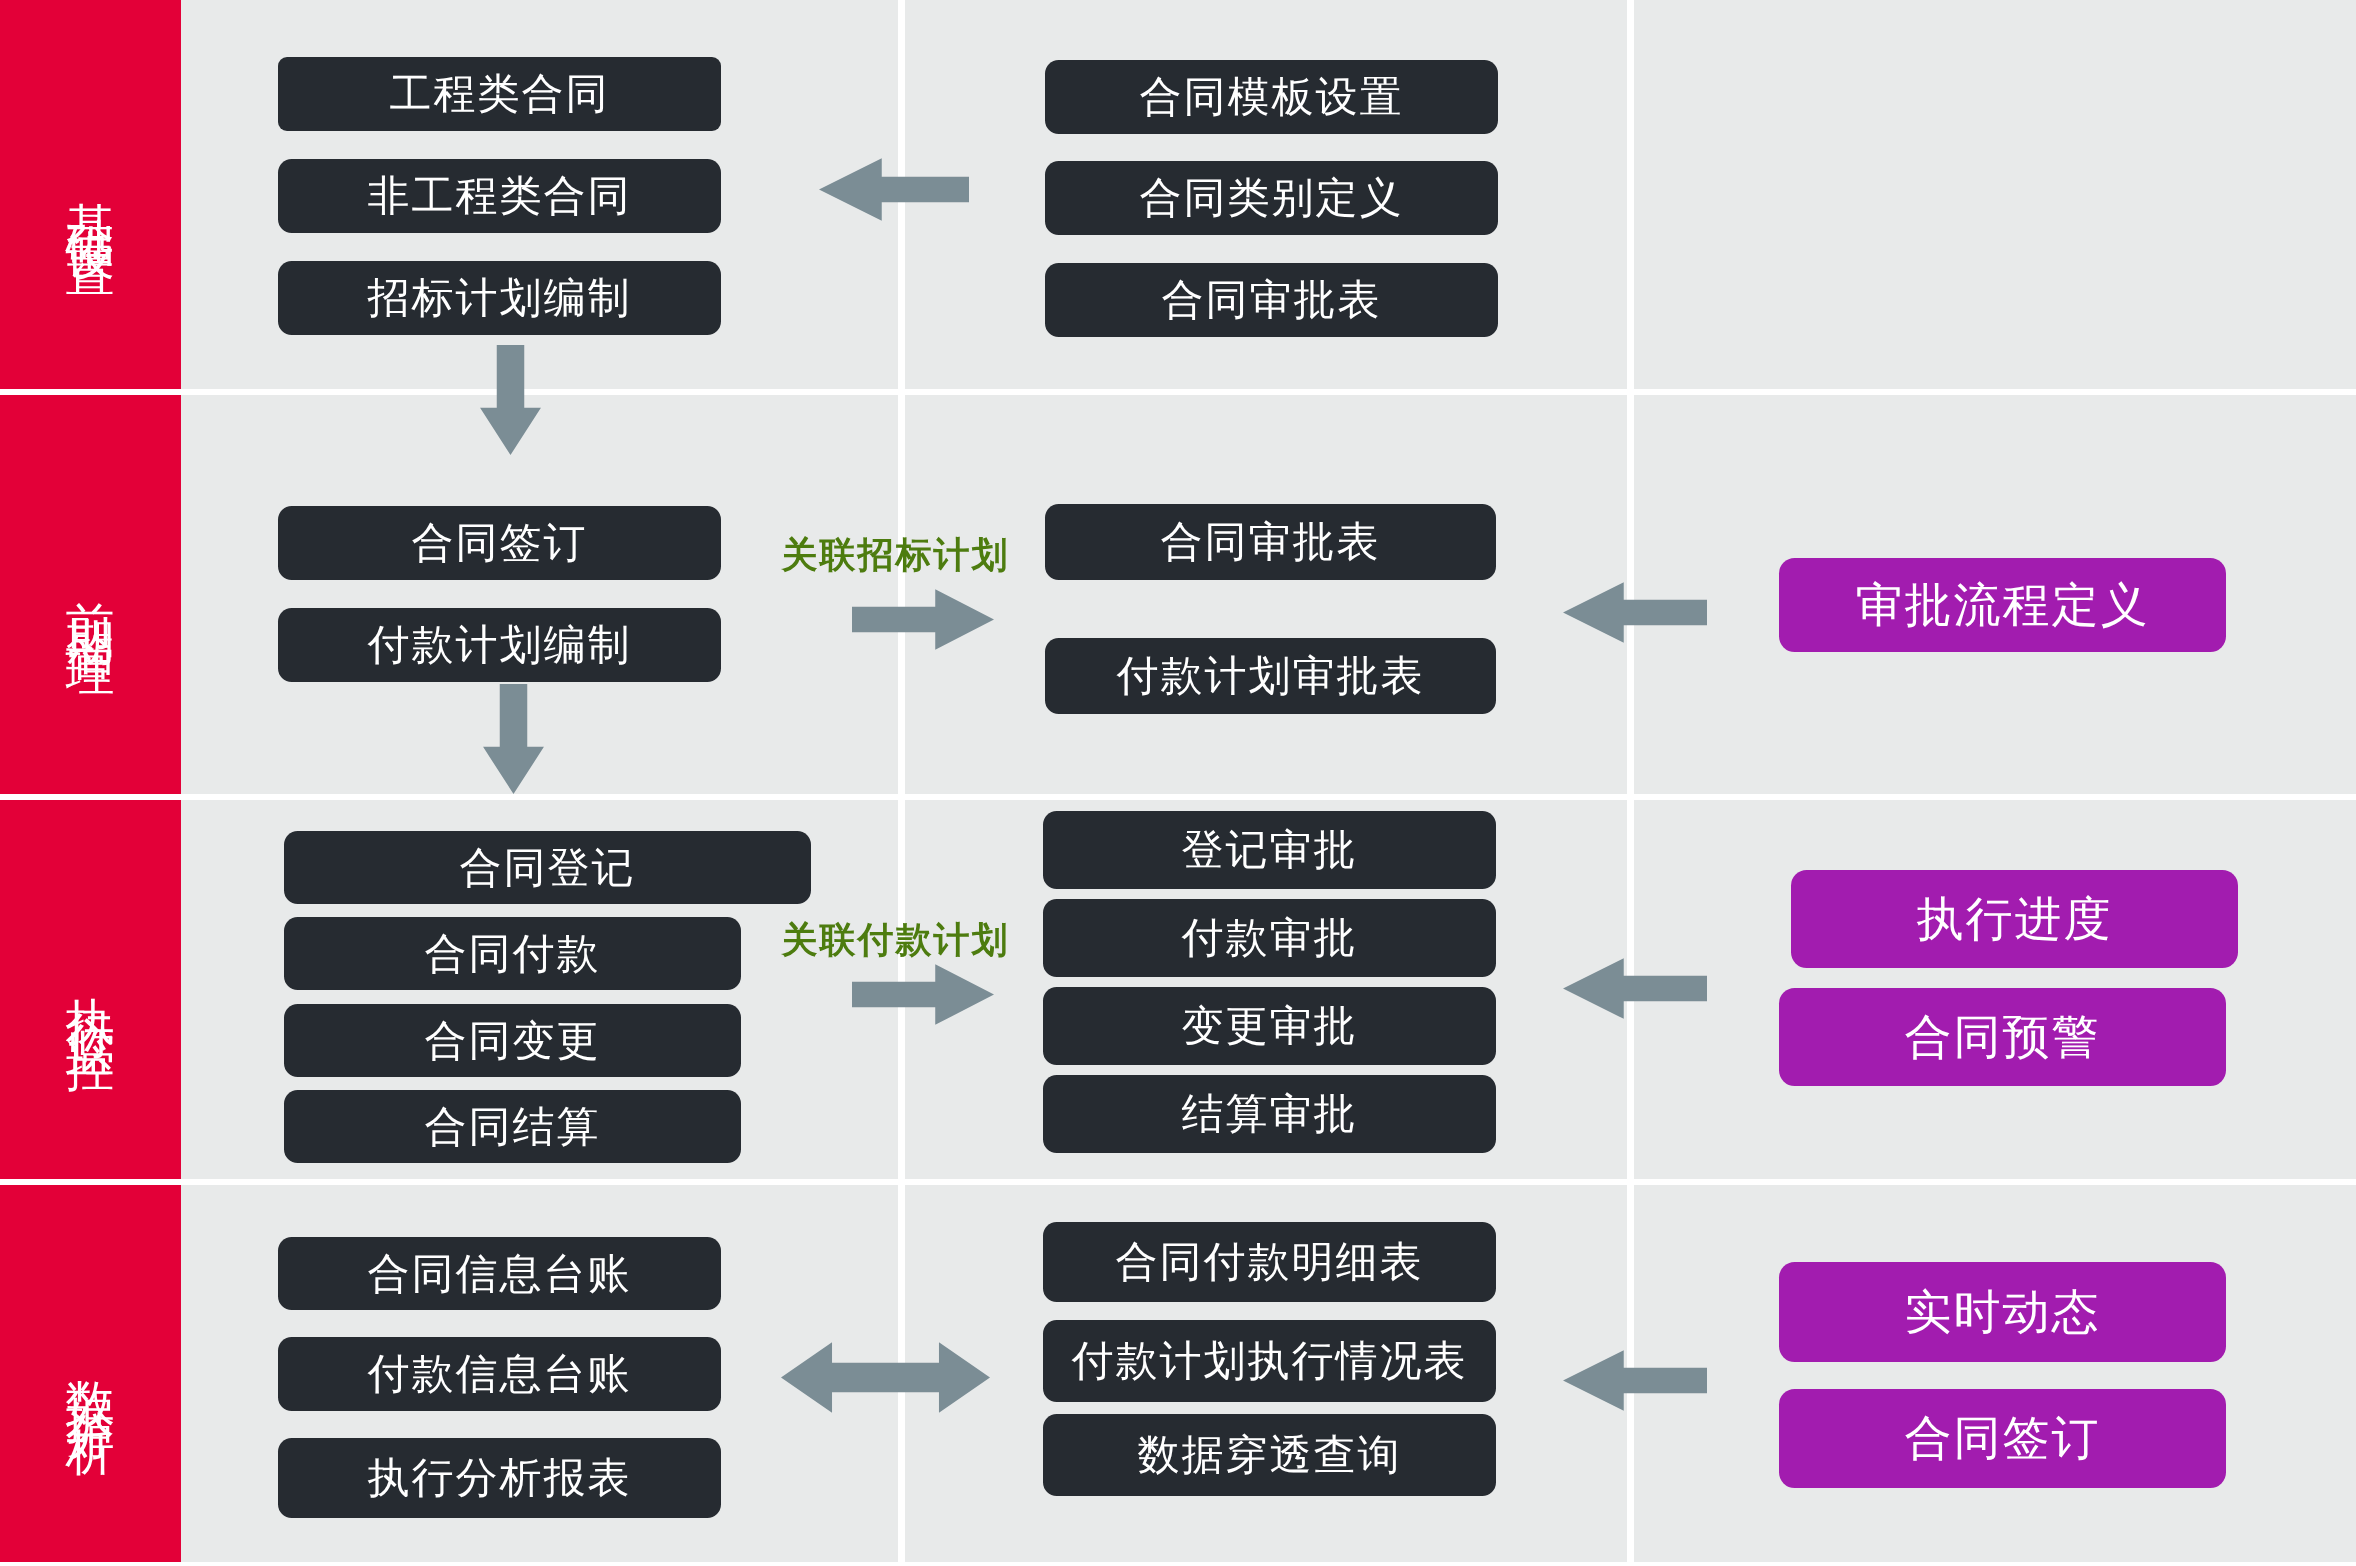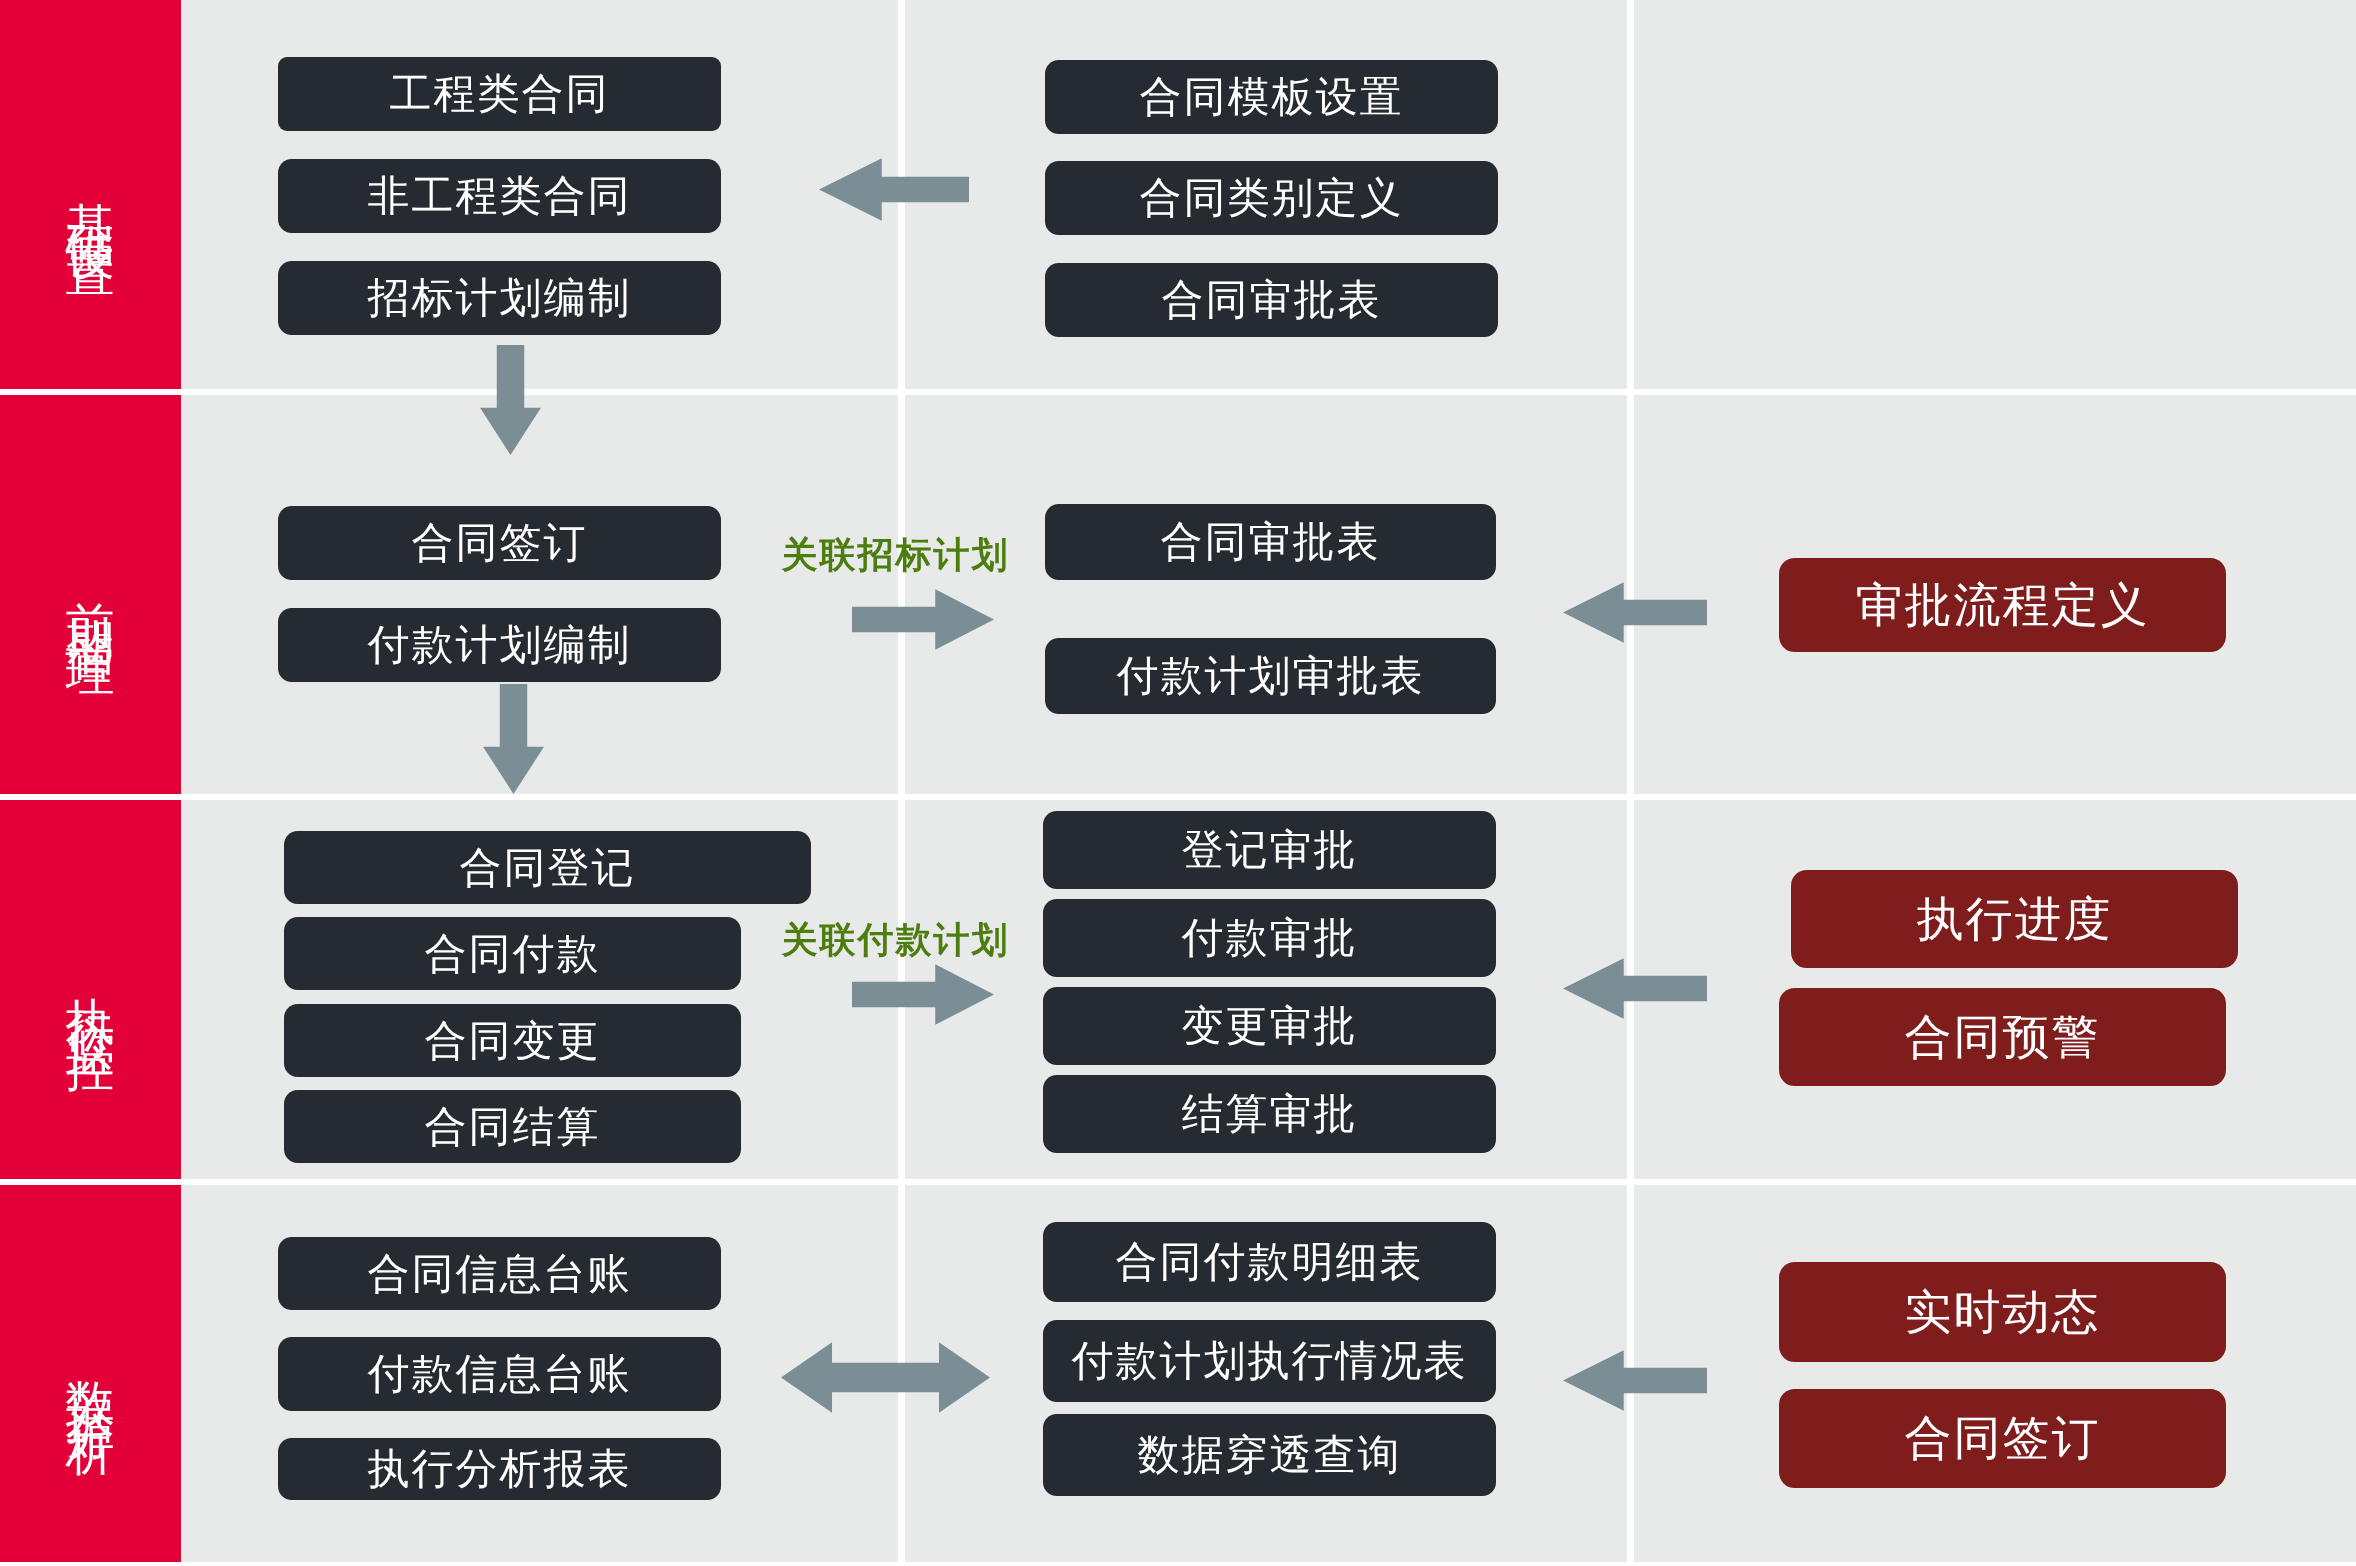--- a/index.html
+++ b/index.html
@@ -15,21 +15,21 @@
   }
   .side .vtext{
     writing-mode:vertical-rl;text-orientation:upright;
     color:#ffffff;font-size:49px;letter-spacing:15.7px;line-height:1;
   }
   .node{
     position:absolute;z-index:2;display:flex;align-items:center;justify-content:center;
     color:#ffffff;white-space:nowrap;
   }
   .dark{background:#262b31;border-radius:13.7px;font-size:42px;letter-spacing:2px;}
-  .orange{background:#7f1d1d;border-radius:15.7px;font-size:47px;letter-spacing:2px;}
+  .orange{background:#a21caf;border-radius:15.7px;font-size:47px;letter-spacing:2px;}
   .ann{
     position:absolute;z-index:3;color:#4d7c0f;font-weight:700;font-size:36px;
     letter-spacing:2px;text-align:center;display:flex;align-items:center;justify-content:center;
     white-space:nowrap;
   }
   .arrow{position:absolute;z-index:3;display:block;}
   .arrow polygon{fill:#7b8d95;}
 </style>
 </head>
 <body>
@@ -101,21 +101,21 @@
   <div class="ann" style="left:765px;top:920px;width:261px;height:41px;">关联付款计划</div>
   <svg class="arrow" style="left:852px;top:964px;" width="142" height="61" viewBox="0 0 145 62">
     <polygon points="0,18 85,18 85,0 145,31 85,62 85,44 0,44"></polygon>
   </svg>
   <svg class="arrow" style="left:1563px;top:958px;" width="144" height="61" viewBox="0 0 147 62">
     <polygon points="147,18 62,18 62,0 0,31 62,62 62,44 147,44"></polygon>
   </svg>
 
   <div class="node dark" style="left:278px;top:1237px;width:443px;height:73px;">合同信息台账</div>
   <div class="node dark" style="left:278px;top:1337px;width:443px;height:74px;">付款信息台账</div>
-  <div class="node dark" style="left:278px;top:1438px;width:443px;height:62px;">执行分析报表</div>
+  <div class="node dark" style="left:278px;top:1438px;width:443px;height:80px;">执行分析报表</div>
   <div class="node dark" style="left:1043px;top:1222px;width:453px;height:80px;">合同付款明细表</div>
   <div class="node dark" style="left:1043px;top:1320px;width:453px;height:82px;">付款计划执行情况表</div>
   <div class="node dark" style="left:1043px;top:1414px;width:453px;height:82px;">数据穿透查询</div>
   <div class="node orange" style="left:1779px;top:1262px;width:447px;height:100px;">实时动态</div>
   <div class="node orange" style="left:1779px;top:1389px;width:447px;height:99px;">合同签订</div>
 
   <svg class="arrow" style="left:781px;top:1342px;" width="209" height="71" viewBox="0 0 213 72">
     <polygon points="0,36 52,0 52,21 161,21 161,0 213,36 161,72 161,51 52,51 52,72"></polygon>
   </svg>
   <svg class="arrow" style="left:1563px;top:1350px;" width="144" height="61" viewBox="0 0 147 62">

